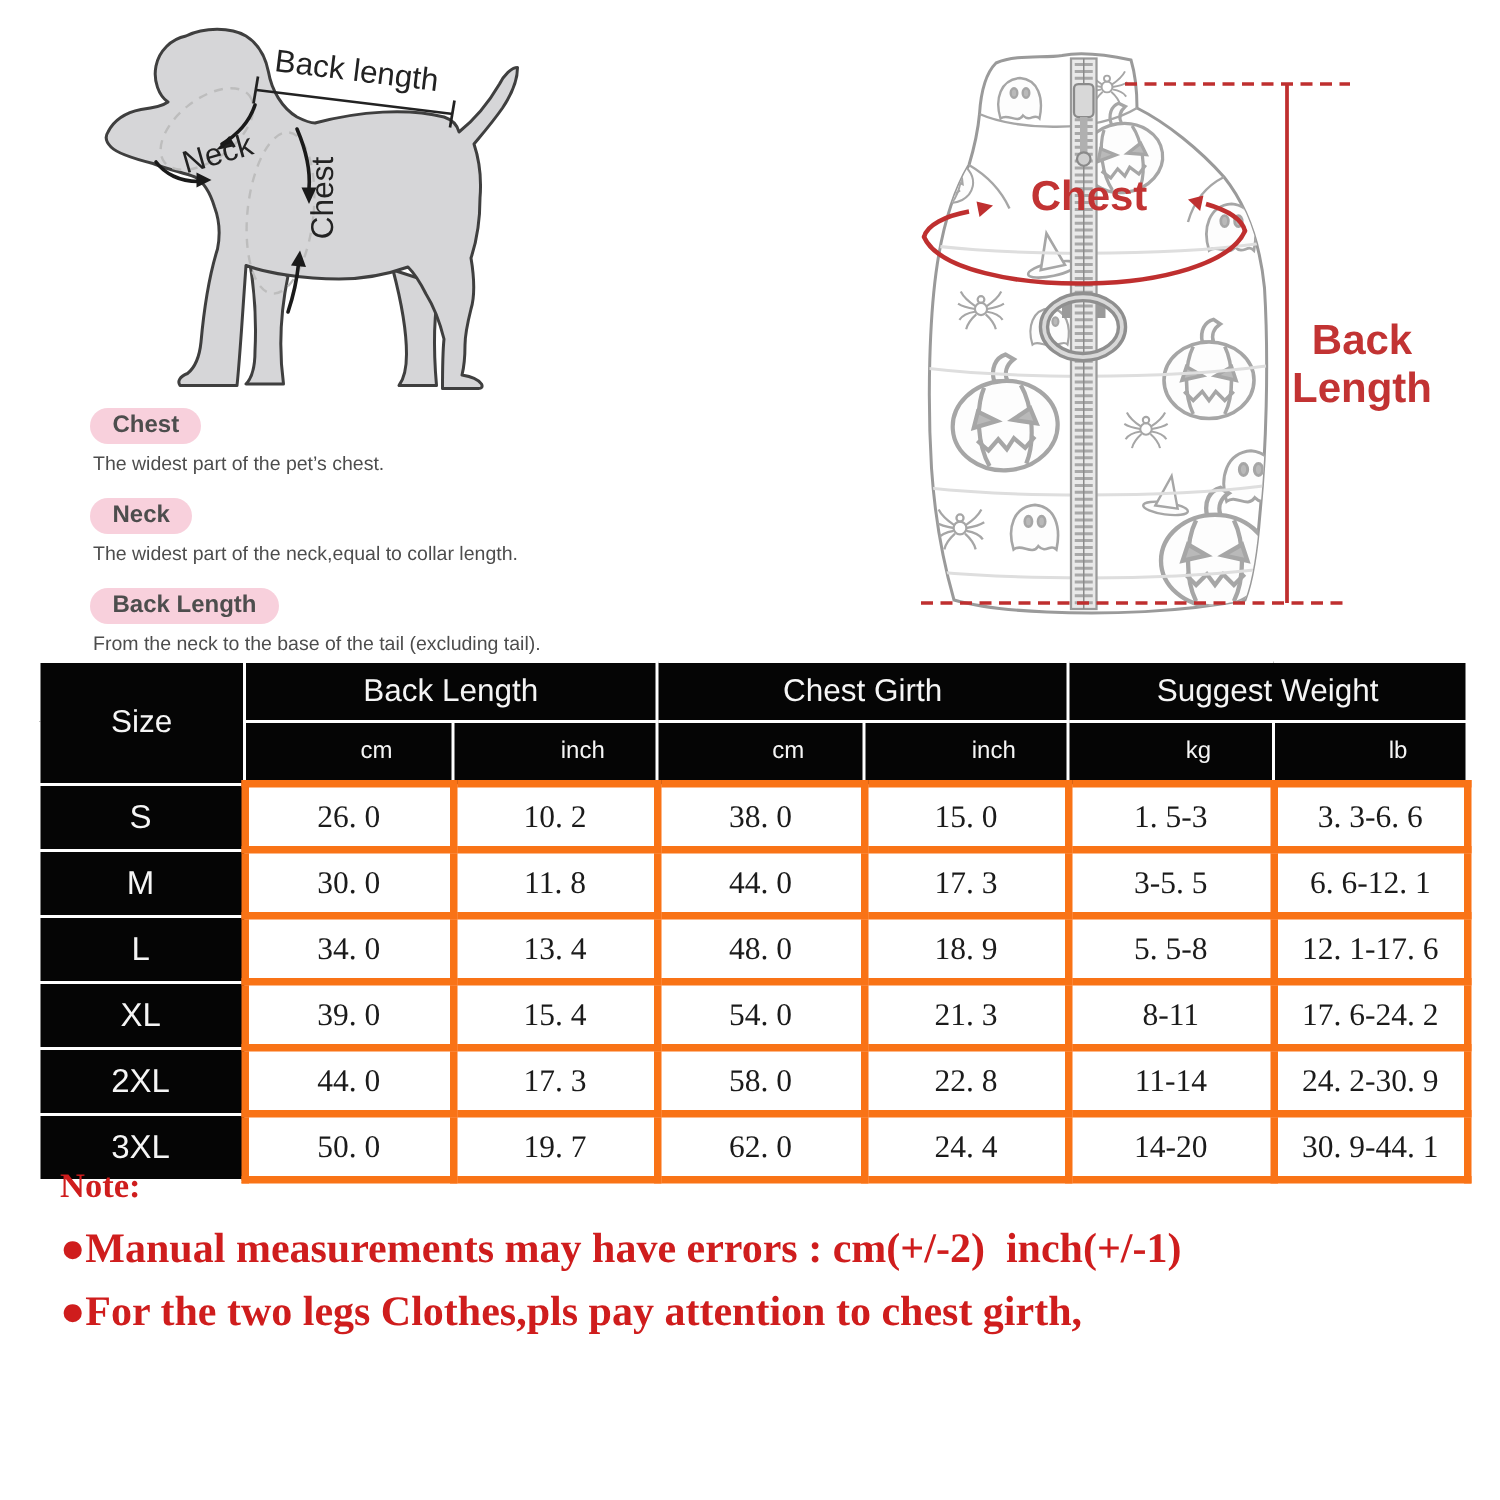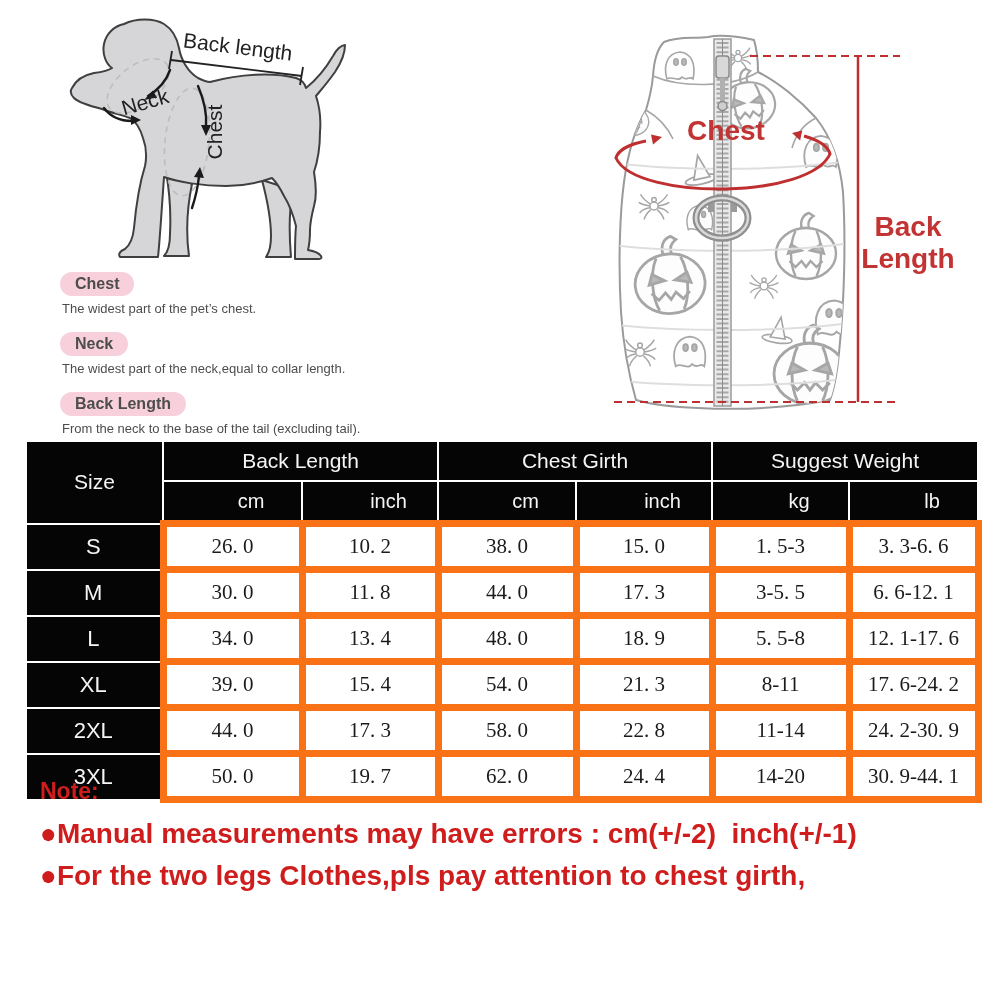--- a/index.html
+++ b/index.html
@@ -15,31 +15,31 @@
   .def-item{margin-bottom:13px;}
   .pill{display:inline-block;background:#f8d0dc;color:#4d4d4d;font-weight:bold;
         font-size:16px;padding:2px 15px 3px 15px;border-radius:13px;line-height:19px;}
   .def-text{font-size:13px;color:#4d4d4d;margin-top:3px;margin-left:2px;line-height:20px;}
 
   
   #size-table{position:absolute;left:25px;top:440px;width:952px;border-collapse:collapse;
               table-layout:fixed;}
   #size-table th{background:#050505;color:#f5f5f5;font-weight:normal;
                  border:2px solid #ffffff;font-size:21px;padding:0;}
-  #size-table td{background:#ffffff;color:#1b1b1b;border:7px solid #f97316;
+  #size-table td{background:#ffffff;color:#1b1b1b;border:5px solid #f97316;
                  font-family:"Liberation Serif",serif;font-size:21px;text-align:center;padding:0;}
   #size-table td.size-cell{background:#050505;color:#f5f5f5;border:2px solid #ffffff;
                  font-family:"Liberation Sans",sans-serif;font-size:22px;}
   #size-table tr.group-row th{height:38px;}
-  #size-table tr.unit-row th{height:38px;font-size:20px;padding-left:37px;}
+  #size-table tr.unit-row th{height:38px;font-size:16px;padding-left:37px;}
   #size-table tr.data-row td{height:39px;}
 
   
   #notes{position:absolute;left:40px;top:778px;width:930px;color:#cf1d1d;
-         font-family:Liberation Sans, sans-serif;font-weight:bold;}
+         font-family:Liberation Serif, serif;font-weight:bold;}
   #note-title{font-size:23px;margin-bottom:17px;}
   .note-item{font-size:28px;margin-bottom:19px;white-space:pre-wrap;line-height:23px;}
 
   
   .dogfill{fill:#d6d6d8;stroke:#3f3f3f;stroke-width:2;stroke-linejoin:round;}
   .dash{fill:none;stroke:#bdbdbd;stroke-width:1.6;stroke-dasharray:6 5;}
   .arrow{fill:none;stroke:#1a1a1a;stroke-width:2.4;stroke-linecap:round;}
   .ahead{fill:#1a1a1a;stroke:none;}
   .dim{stroke:#222;stroke-width:1.8;}
   .dogtxt{fill:#222;font-family:"Liberation Sans",sans-serif;font-size:21px;}

